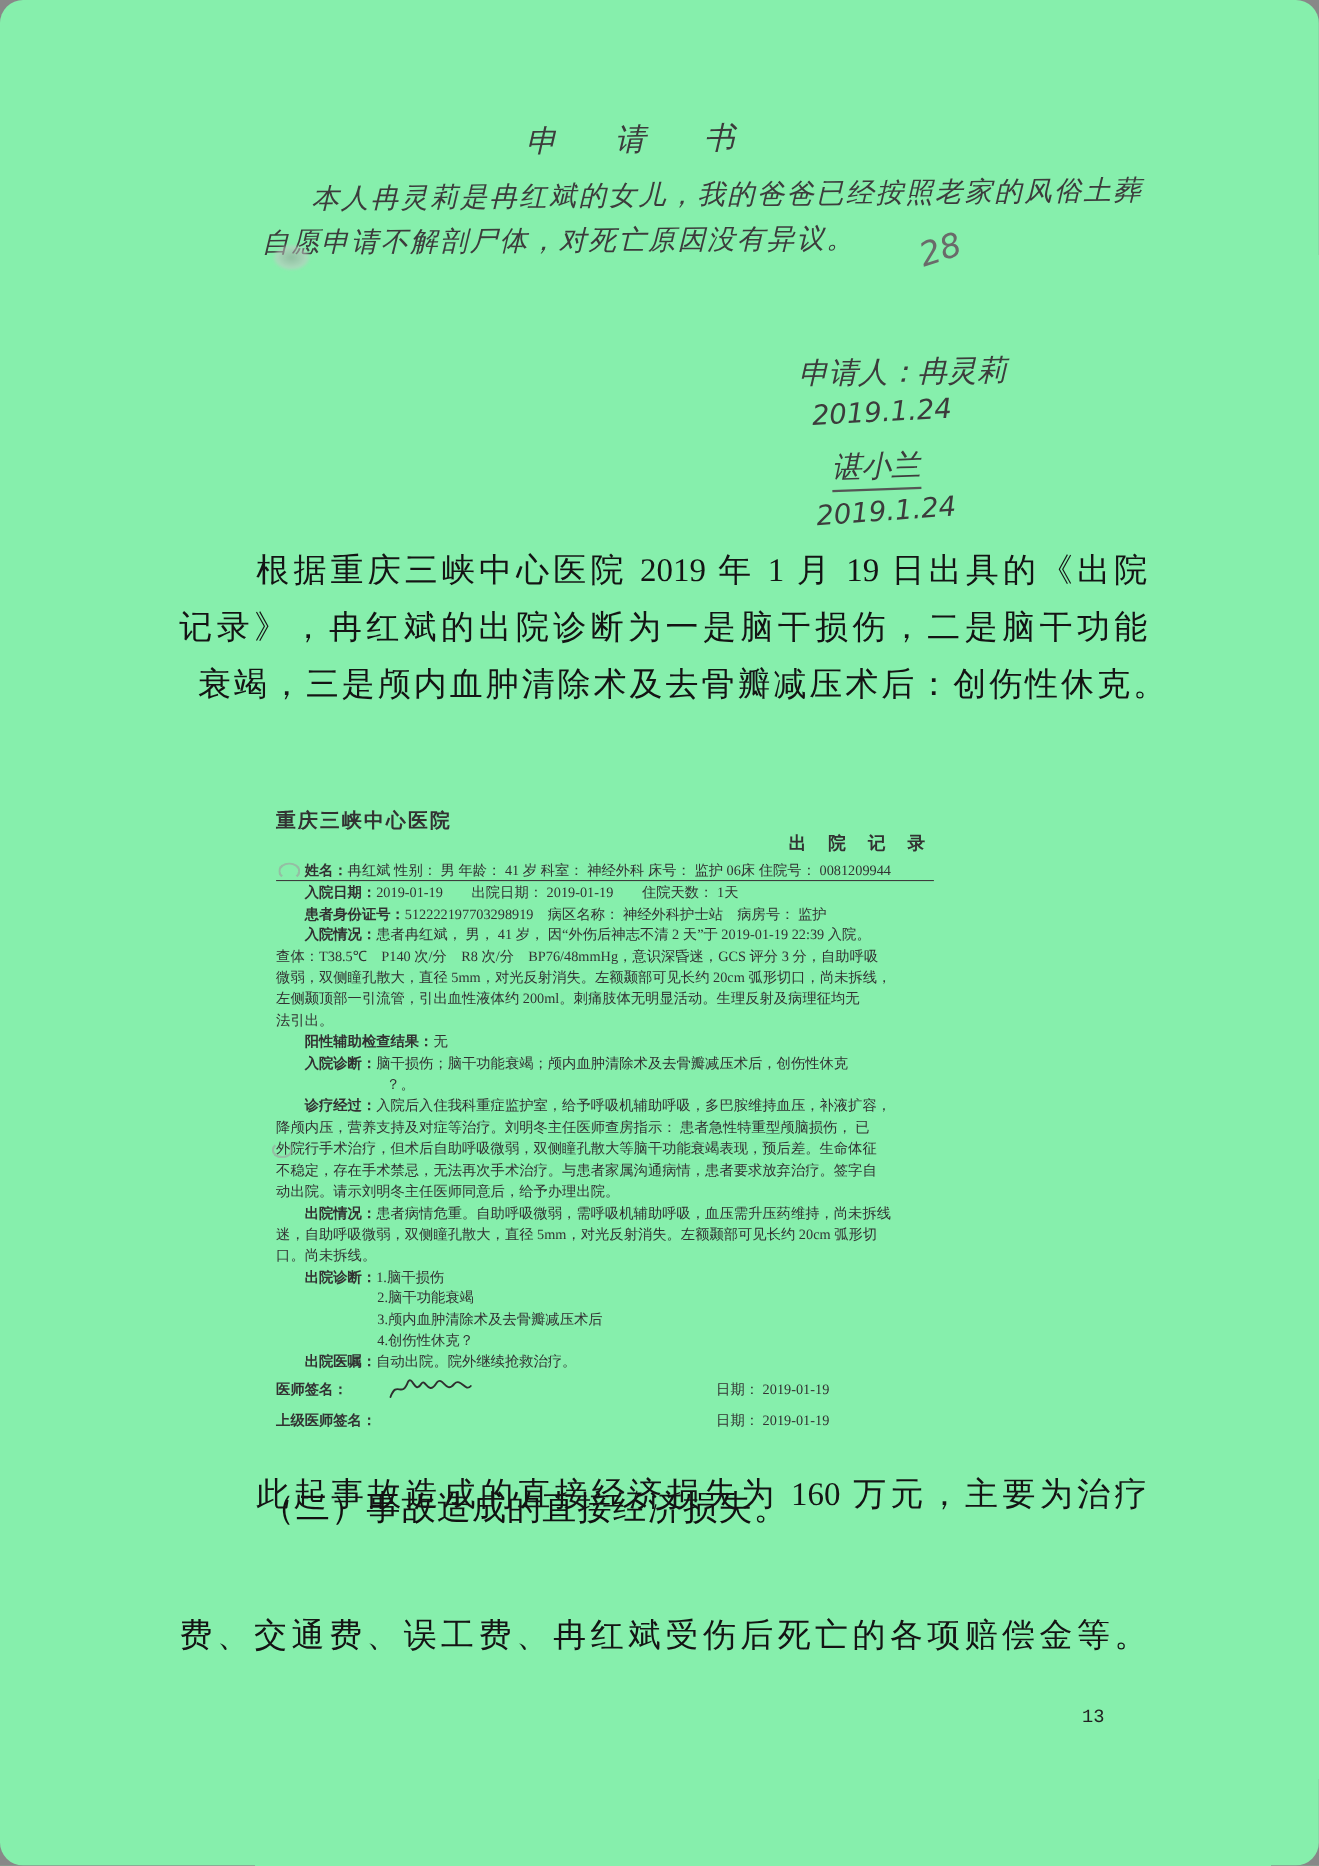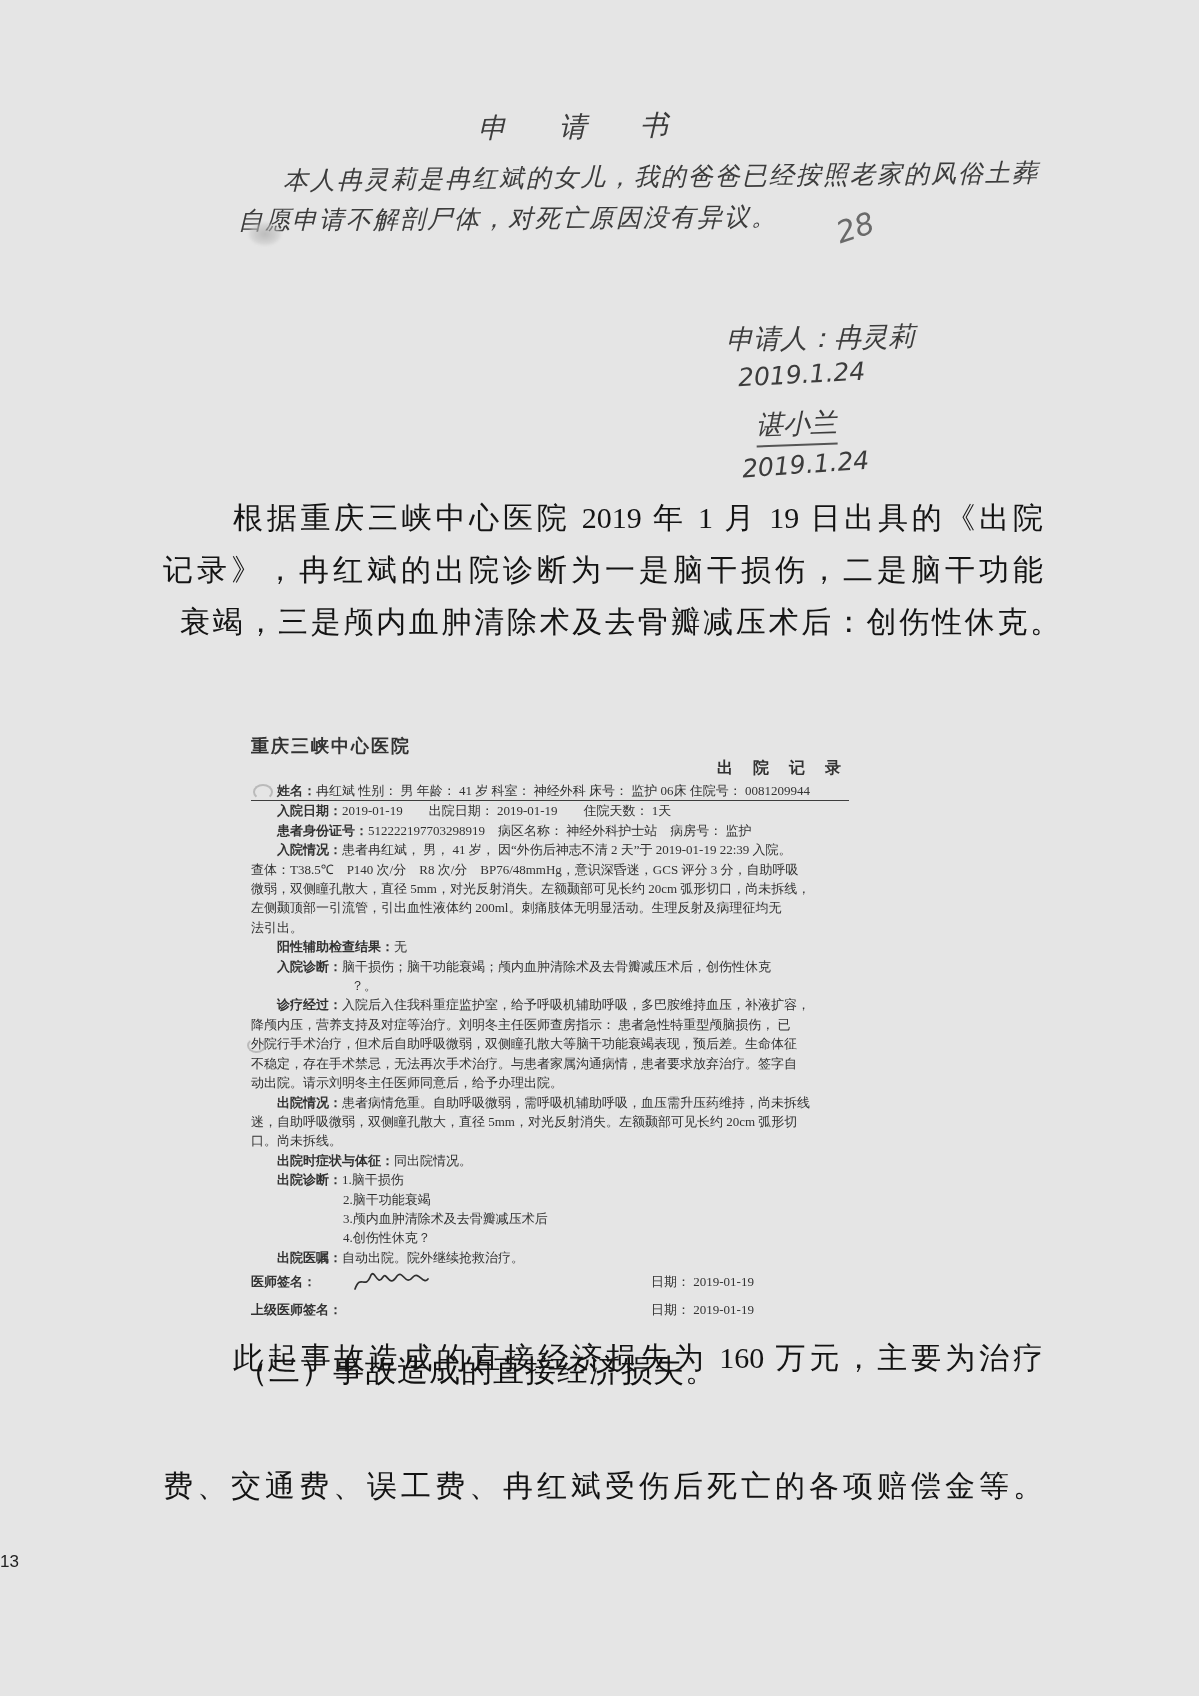--- a/index.html
+++ b/index.html
@@ -1,17 +1,17 @@
 <!DOCTYPE html>
 <html><head>
 <meta charset="utf-8">
 <style>
   html,body{margin:0;padding:0;background:#888;}
-  .sheet{position:relative;width:1199px;height:1696px;background:#e5e5e5;margin:0 auto;
-         font-family:"Liberation Serif",serif;color:#1a1a1a;overflow:hidden;}
+  .sheet{position:relative;width:1199px;height:1696px;background:#86efac;margin:0 auto;
+         font-family:"Liberation Serif",serif;color:#1a1a1a;overflow:hidden;border-radius:21px;}
 
   
   .hand{font-family:"DejaVu Sans",sans-serif;font-style:italic;color:#3c3c3c;}
   .hw-title{position:absolute;left:478px;top:108px;font-size:28px;letter-spacing:22px;transform:rotate(-1deg);}
   .hw-line1{position:absolute;left:283px;top:160px;font-size:25px;letter-spacing:2px;transform:rotate(-0.6deg);white-space:nowrap;}
   .hw-line2{position:absolute;left:238px;top:202px;font-size:25px;letter-spacing:2px;transform:rotate(-0.4deg);white-space:nowrap;}
   .hw-28{position:absolute;left:836px;top:210px;font-size:30px;color:#6a6a6a;transform:rotate(-18deg);}
   .hw-applicant{position:absolute;left:726px;top:320px;font-size:27px;transform:rotate(-1deg);}
   .hw-date1{position:absolute;left:738px;top:360px;font-size:25px;transform:rotate(-3deg);}
   .hw-witness{position:absolute;left:756px;top:406px;font-size:27px;transform:rotate(-2deg);border-bottom:2px solid #555;padding-bottom:2px;}
@@ -42,22 +42,22 @@
   .ind3{padding-left:92px;}
   .sigrow{position:relative;height:30px;line-height:30px;}
   .sigrow2{position:relative;height:26px;line-height:26px;}
   .sigdate{position:absolute;left:400px;top:0;}
   .sig-svg{position:absolute;left:100px;top:0px;}
   .artifact{position:absolute;border:2px solid #9f9f9f;border-radius:50%;opacity:.6;filter:blur(.6px);}
   .a1{left:253px;top:784px;width:16px;height:12px;border-bottom-color:transparent;}
   .a2{left:247px;top:1038px;width:15px;height:11px;border-top-color:transparent;}
 
   
-  .pagenum{position:absolute;left:0;top:1552px;width:1004px;text-align:left;font-size:17px;
-           font-family:Liberation Sans, sans-serif;color:#222;}
+  .pagenum{position:absolute;left:0;top:1552px;width:1004px;text-align:right;font-size:17px;
+           font-family:Liberation Mono, monospace;color:#222;}
 </style>
 </head>
 <body>
 
 <div class="sheet">
 
   <div class="hand hw-title">申 请 书</div>
   <div class="hand hw-line1">本人冉灵莉是冉红斌的女儿，我的爸爸已经按照老家的风俗土葬</div>
   <div class="hand hw-line2">自愿申请不解剖尸体，对死亡原因没有异议。</div>
   <div class="thumbprint"></div>
@@ -87,21 +87,20 @@
     <div class="rrow ind"><span class="rlabel">入院诊断：</span><span>脑干损伤；脑干功能衰竭；颅内血肿清除术及去骨瓣减压术后，创伤性休克</span></div>
     <div class="rrow ind2"><span>？。</span></div>
     <div class="rrow ind"><span class="rlabel">诊疗经过：</span><span>入院后入住我科重症监护室，给予呼吸机辅助呼吸，多巴胺维持血压，补液扩容，</span></div>
     <div class="rrow"><span>降颅内压，营养支持及对症等治疗。刘明冬主任医师查房指示： 患者急性特重型颅脑损伤， 已</span></div>
     <div class="rrow"><span>外院行手术治疗，但术后自助呼吸微弱，双侧瞳孔散大等脑干功能衰竭表现，预后差。生命体征</span></div>
     <div class="rrow"><span>不稳定，存在手术禁忌，无法再次手术治疗。与患者家属沟通病情，患者要求放弃治疗。签字自</span></div>
     <div class="rrow"><span>动出院。请示刘明冬主任医师同意后，给予办理出院。</span></div>
     <div class="rrow ind"><span class="rlabel">出院情况：</span><span>患者病情危重。自助呼吸微弱，需呼吸机辅助呼吸，血压需升压药维持，尚未拆线</span></div>
     <div class="rrow"><span>迷，自助呼吸微弱，双侧瞳孔散大，直径 5mm，对光反射消失。左额颞部可见长约 20cm 弧形切</span></div>
     <div class="rrow"><span>口。尚未拆线。</span></div>
-    <div class="rrow ind"><span class="rlabel">出院时症状与体征：</span><span>同出院情况。</span></div>
     <div class="rrow ind"><span class="rlabel">出院诊断：</span><span>1.脑干损伤</span></div>
     <div class="rrow ind3"><span>2.脑干功能衰竭</span></div>
     <div class="rrow ind3"><span>3.颅内血肿清除术及去骨瓣减压术后</span></div>
     <div class="rrow ind3"><span>4.创伤性休克？</span></div>
     <div class="rrow ind"><span class="rlabel">出院医嘱：</span><span>自动出院。院外继续抢救治疗。</span></div>
 
     <div class="rrow sigrow">
       <span class="rlabel">医师签名：</span>
       <svg class="sig-svg" width="80" height="28" viewBox="0 0 80 28">
         <path d="M4,22 C10,6 14,24 20,8 C24,2 26,20 32,10 C36,4 38,22 46,9 C52,2 54,20 62,10 C68,4 72,18 77,12" stroke="#2b2b2b" stroke-width="1.7" fill="none" stroke-linecap="round"></path>

